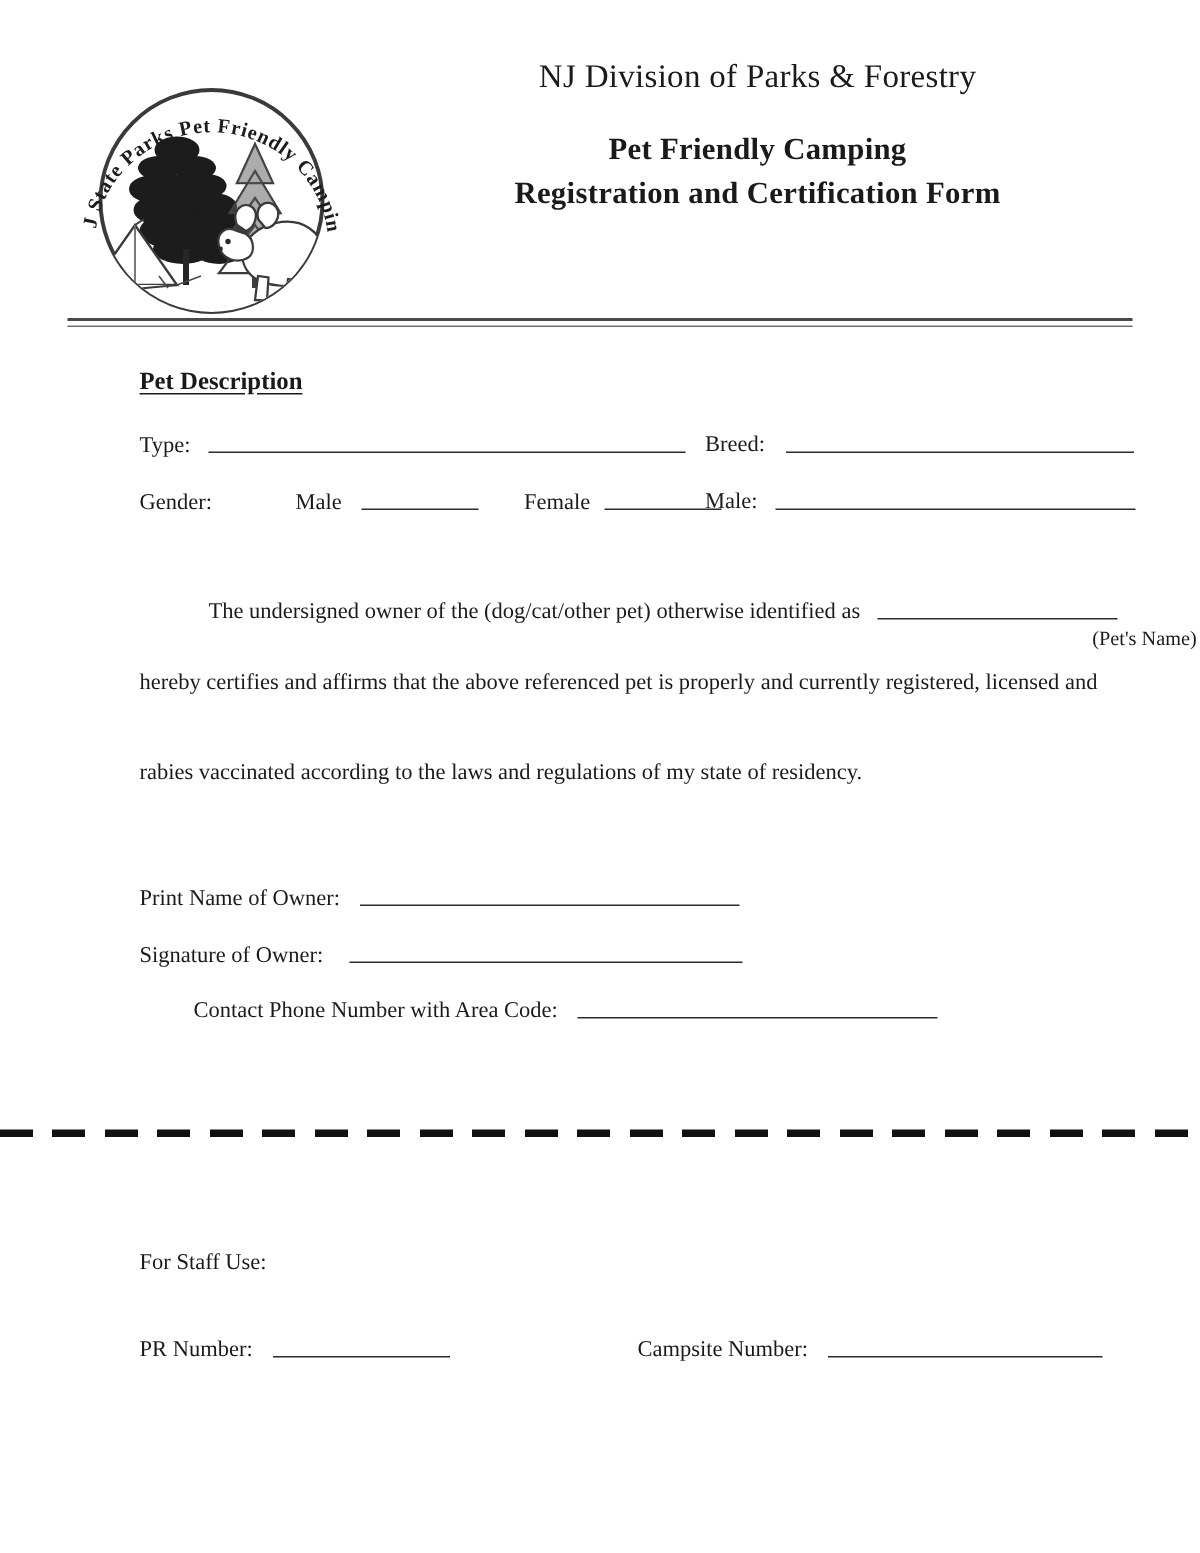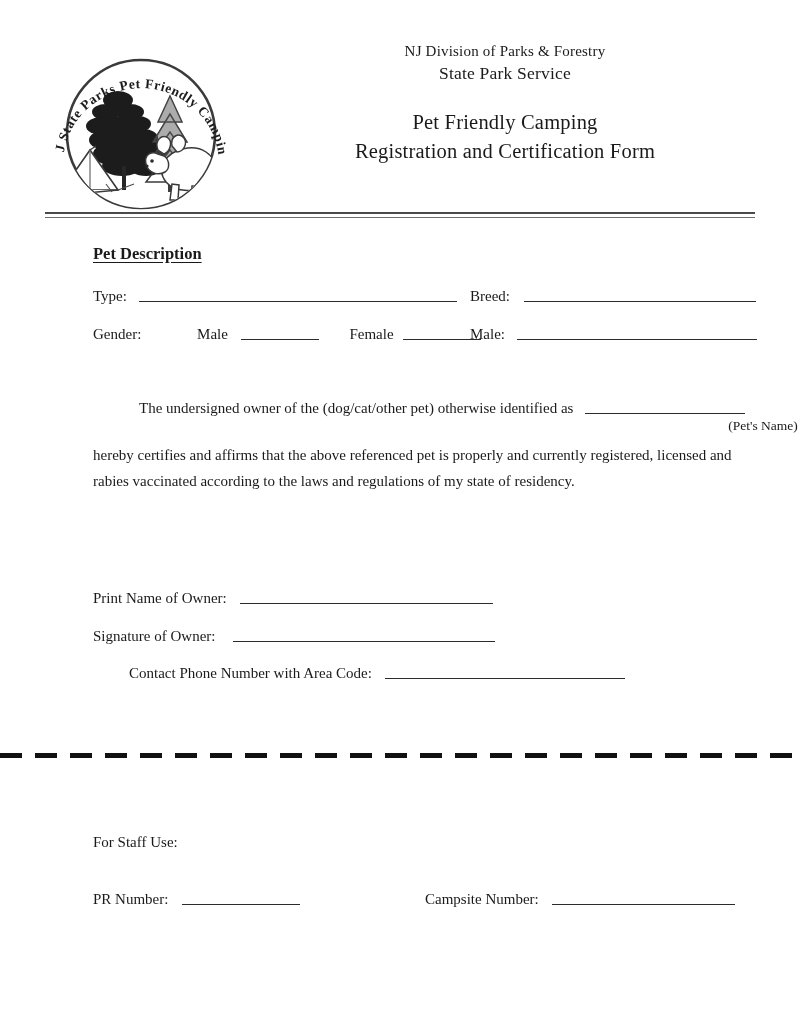--- a/index.html
+++ b/index.html
@@ -40,33 +40,33 @@
   .logo svg { display:block; }
 
   .header-text {
     position: absolute;
     left: 240px;
     top: 40px;
     width: 530px;
     text-align: center;
   }
   .agency-line1 {
-    font-size: 15px;
+    font-size: 22px;
     line-height: 22px;
     letter-spacing: 0.2px;
   }
   .agency-line2 {
     font-size: 17.5px;
     line-height: 22px;
     letter-spacing: 0.2px;
   }
   .form-title {
     margin-top: 24px;
     font-size: 20.5px;
-    font-weight: normal;
+    font-weight: bold;
     line-height: 29px;
     letter-spacing: 0.2px;
   }
 
   .double-rule {
     position: absolute;
     left: 45px;
     top: 212px;
     width: 710px;
     height: 6px;
@@ -139,21 +139,21 @@
     width: 170px;
     text-align: center;
     font-size: 13.5px;
   }
   .cert .p2 {
     margin-top: 27px;
     line-height: 20px;
     white-space: nowrap;
   }
   .cert .p3 {
-    margin-top: 6px;
+    margin-top: 40px;
     line-height: 20px;
     white-space: nowrap;
   }
 
   
   #row-printname { top: 589px; }
   #row-signature { top: 627px; }
   #row-phone     { top: 664px; margin-left: 36px; }
 
   
@@ -261,21 +261,20 @@
         </g>
 
         <text font-family="Liberation Serif, serif" font-size="13.5" font-weight="bold" fill="#1c1c1c" letter-spacing="0.6">
           <textPath href="#arcpath" startOffset="50%" text-anchor="middle">NJ State Parks Pet Friendly Camping</textPath>
         </text>
       </svg>
     </div>
 
     <div class="header-text">
       <div class="agency-line1">NJ Division of Parks &amp; Forestry</div>
-      <div class="agency-line2">State Park Service</div>
       <div class="form-title">Pet Friendly Camping</div>
       <div class="form-title" style="margin-top:0">Registration and Certification Form</div>
     </div>
   </div>
 
   <div class="double-rule">
     <div class="r1"></div>
     <div class="r2"></div>
   </div>
 

